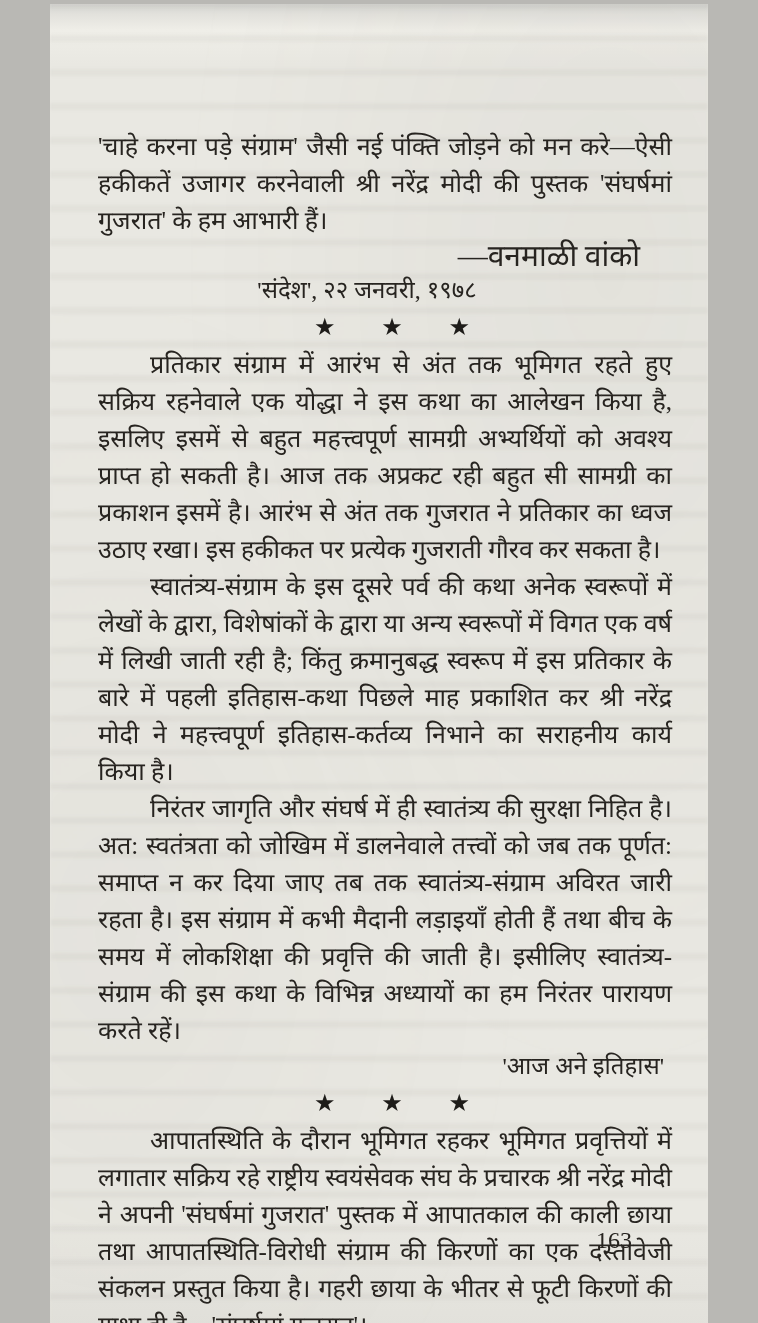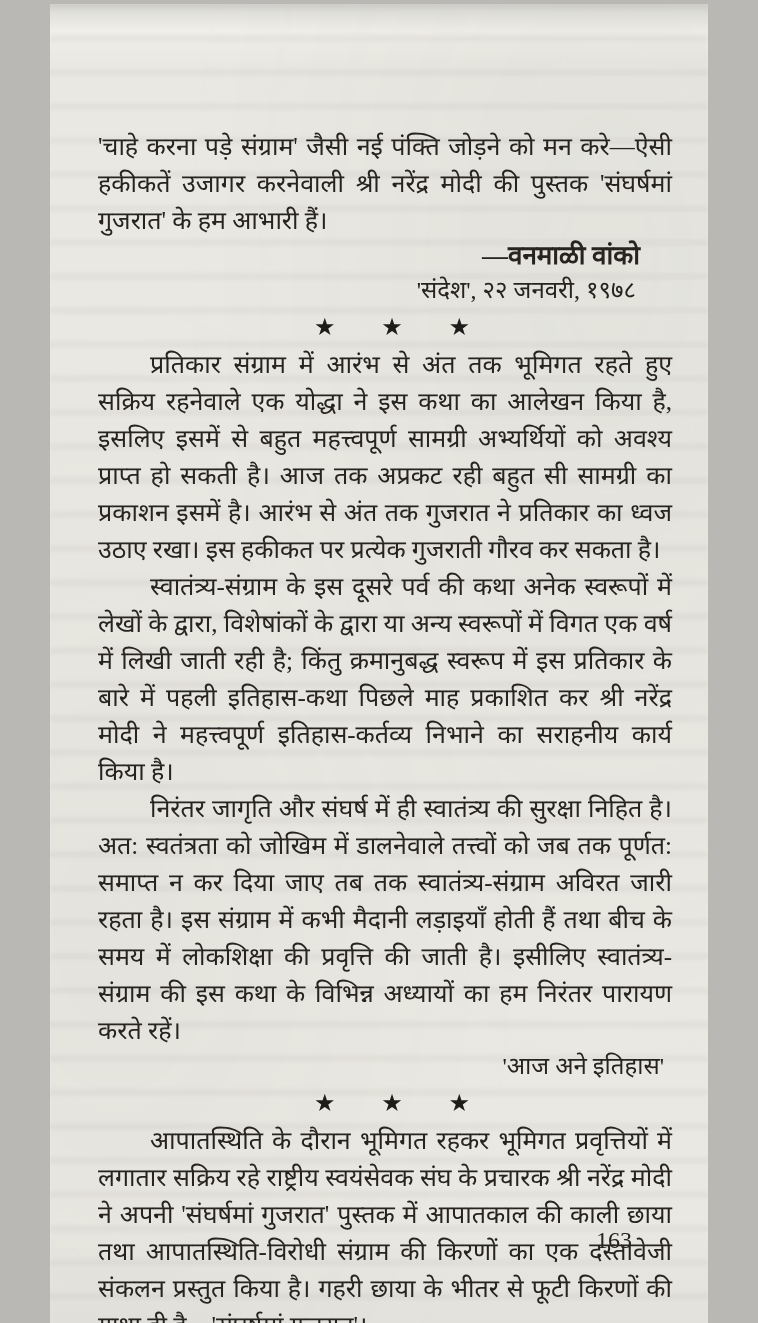--- a/index.html
+++ b/index.html
@@ -40,26 +40,26 @@
     text-align: justify;
   }
   p { margin: 0; }
   .body-para { text-indent: 52px; }
   .body-para.no-indent { text-indent: 0; }
   .attr {
     text-align: right;
     line-height: 34px;
   }
   .attr-name {
-    font-weight: bold;
-    font-size: 26px;
+    font-weight: normal;
+    font-size: 30px;
   }
   .attr-src { font-size: 24px; }
   .pad-32 { padding-right: 32px; }
-  .pad-36 { padding-right: 36px; }
+  .pad-36 { padding-right: 36px; text-align: center; }
   .pad-6  { padding-right: 6px; }
   .pad-8  { padding-right: 8px; }
   .pad-28 { padding-right: 28px; }
   .pad-12 { padding-right: 12px; }
   .pad-110 { padding-right: 110px; }
   .stars {
     text-align: center;
     font-family: "DejaVu Sans", sans-serif;
     font-size: 24px;
     line-height: 34px;

